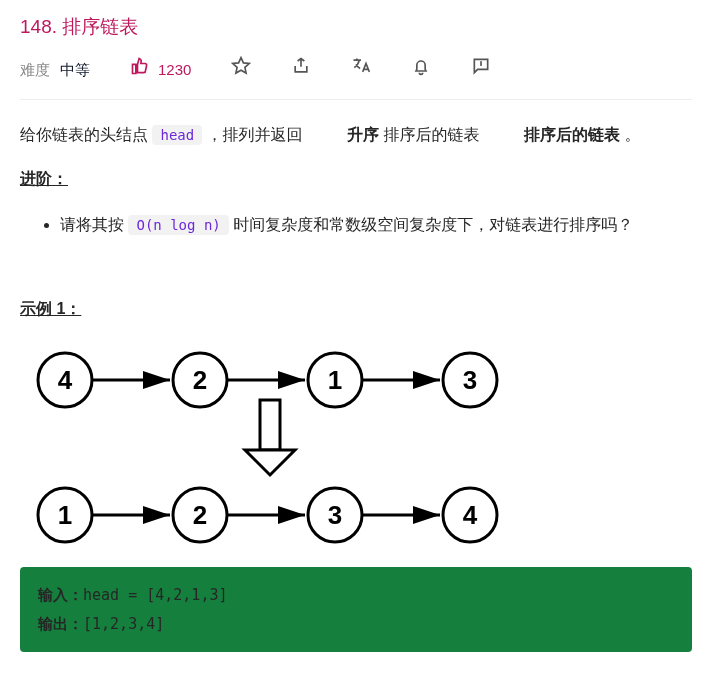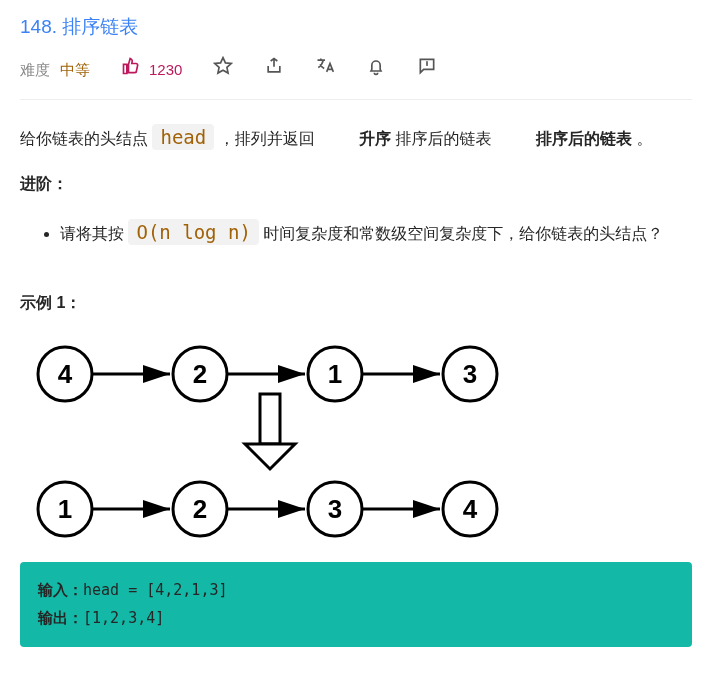--- a/index.html
+++ b/index.html
@@ -8,55 +8,55 @@
     background: #fff;
     color: #262626;
     width: 712px;
     padding: 12px 20px 0 20px;
     font-size: 15px;
     line-height: 1.6;
   }
   .title {
     font-size: 19px;
     font-weight: 500;
-    color: #3b82f6;
+    color: #be185d;
     margin-bottom: 14px;
   }
   .meta-row {
     display: flex;
     align-items: center;
-    gap: 31px;
+    gap: 40px;
     padding-bottom: 16px;
     border-bottom: 1px solid #eee;
     color: #8a8a8a;
     font-size: 15px;
   }
   .difficulty-wrap { display: flex; align-items: center; gap: 10px; }
   .difficulty-label { color: #8a8a8a; }
-  .difficulty-value { color: #a16207; }
+  .difficulty-value { color: #0f172a; }
   .likes { display: flex; align-items: center; gap: 8px; color: #be185d; }
   .icon-btn { color: #555; cursor: pointer; display:flex; align-items:center; }
   .icon-btn svg, .likes svg { width: 20px; height: 20px; stroke: currentColor; fill: none; stroke-width: 2; }
   .content { padding-top: 22px; font-size: 16px; color: #262626; }
   .content p { margin-bottom: 18px; }
   .content strong { font-weight: 700; margin-left: 40px; }
   code.inline {
     background: #f2f2f2;
-    color: #a16207;
+    color: #6d28d9;
     padding: 2px 8px;
     border-radius: 4px;
     font-family: Menlo, Consolas, monospace;
-    font-size: 19px;
+    font-size: 14px;
   }
   ul { padding-left: 40px; margin-bottom: 28px; }
   li { margin-bottom: 6px; line-height: 1.9; }
-  .section-head { font-weight: 700; margin: 16px 0 14px 0; font-size: 16px; }
+  .section-head { font-weight: 700; margin: 16px 0 14px 0; font-size: 16px; text-decoration: underline; }
   .diagram { margin: 8px 0 10px 0; }
   .codeblock {
-    background: #14b8a6;
+    background: #15803d;
     border-radius: 4px;
     padding: 14px 18px;
     font-family: Menlo, Consolas, monospace;
     font-size: 15px;
     line-height: 1.9;
     color: #262626;
     white-space: pre-wrap;
   }
   .codeblock .lbl { font-weight: 700; font-family: -apple-system, "PingFang SC", "Microsoft YaHei", sans-serif; }
 </style>
@@ -117,25 +117,25 @@
 </div>
 
 <div class="content">
   <p>
     <span>给你链表的头结点 </span><code class="inline">head</code><span> ，排列并返回 </span><strong>升序</strong><span> 排序后的链表 </span><strong>排序后的链表</strong><span> 。</span>
   </p>
 
   <p class="section-head">进阶：</p>
   <ul>
     <li>
-      <span>请将其按 </span><code class="inline">O(n log n)</code><span> 时间复杂度和常数级空间复杂度下，给你链表的头结点？</span>
+      <span>请将其按 </span><code class="inline">O(n log n)</code><span> 时间复杂度和常数级空间复杂度下，对链表进行排序吗？</span>
     </li>
   </ul>
 
-  <p class="section-head" style="margin-top:40px">示例 1：</p>
+  <p class="section-head" style="margin-top:56px">示例 1：</p>
 
   <div class="diagram">
     <svg width="500" height="210" viewBox="0 0 500 210">
       <defs>
         <marker id="arr" markerWidth="10" markerHeight="10" refX="9" refY="3" orient="auto">
           <path d="M0,0 L0,6 L9,3 z" fill="#000"></path>
         </marker>
         <marker id="arrBig" markerWidth="14" markerHeight="14" refX="7" refY="7" orient="auto">
           <path d="M0,0 L0,14 L12,7 z" fill="#000"></path>
         </marker>

